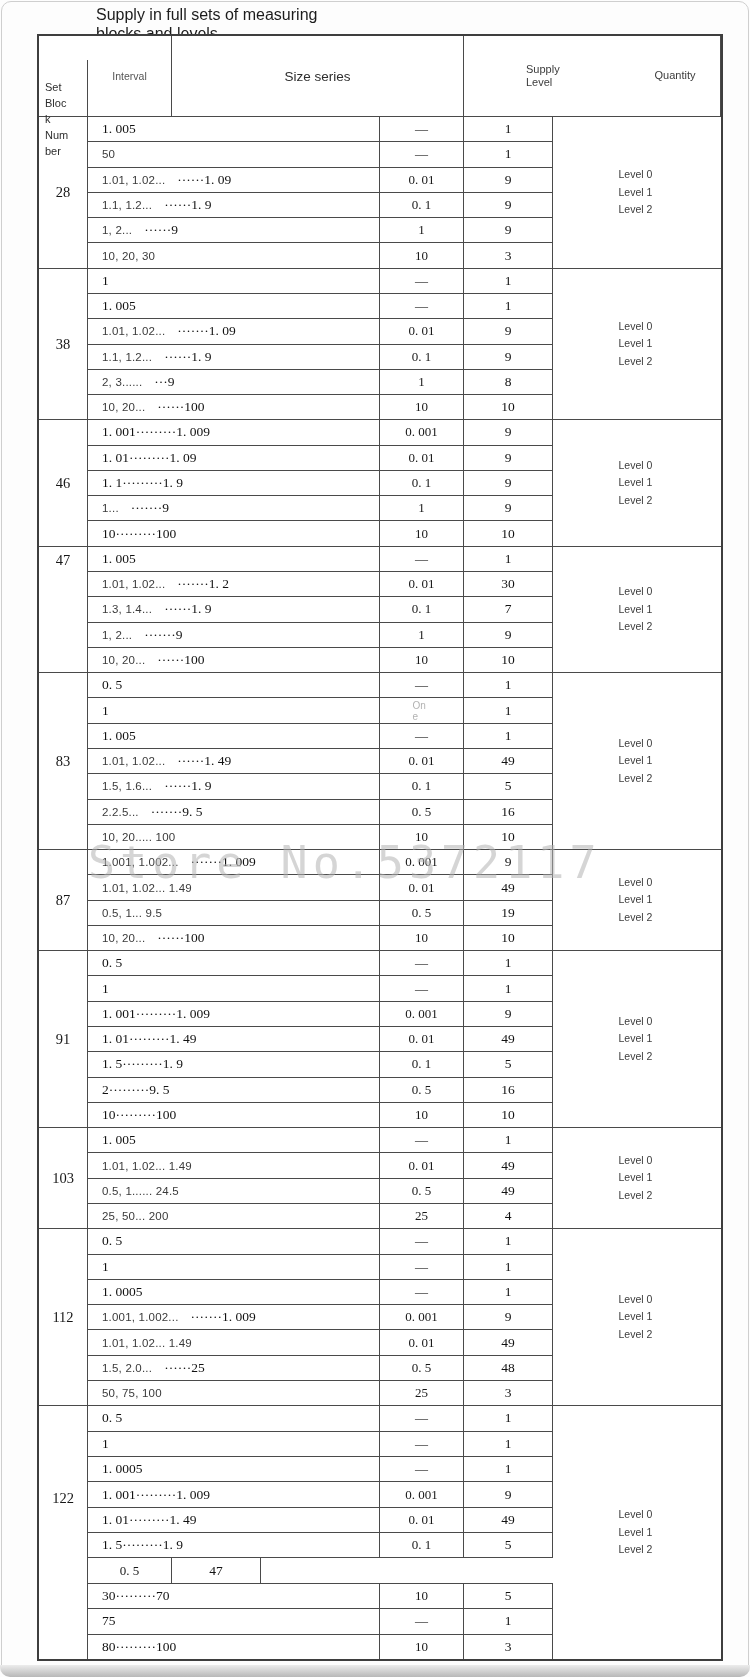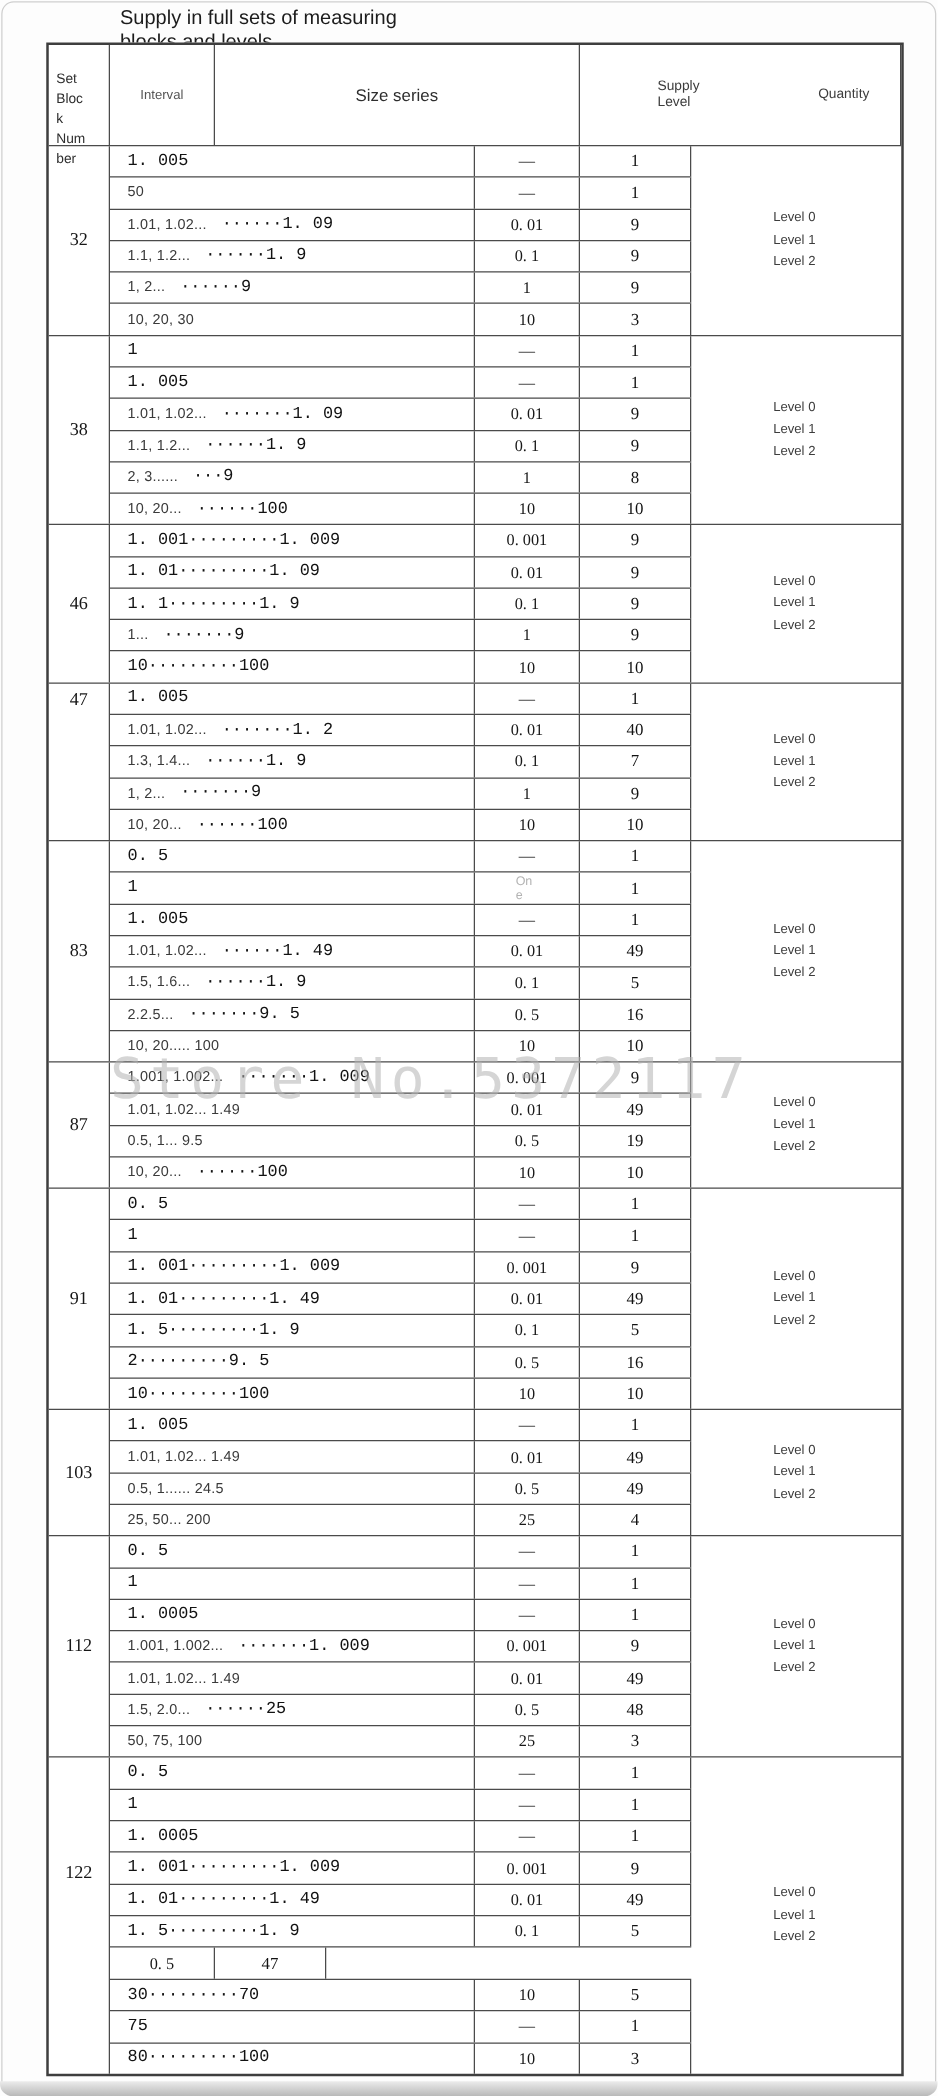--- a/index.html
+++ b/index.html
@@ -6,40 +6,40 @@
   body{
     width:750px;height:1677px;position:relative;background:#fdfdfd;
     font-family:"Liberation Sans",sans-serif;overflow:hidden;
   }
   .frame{position:absolute;left:1px;top:1px;right:1px;bottom:1px;border:1px solid #cfcfcf;border-radius:10px;pointer-events:none;}
   .title{position:absolute;left:96px;top:5px;width:270px;font-size:16px;line-height:1.2;color:#1c1c1c;}
 
   .table{position:absolute;left:37px;top:34px;width:686px;height:1627px;border:2px solid #3e3e3e;box-sizing:border-box;background:#fff;}
   .thead{display:flex;height:81px;border-bottom:1px solid #4a4a4a;box-sizing:border-box;}
   .th{box-sizing:border-box;border-right:1px solid #4a4a4a;color:#333;}
-  .th-set{width:49px;font-size:11px;line-height:1.45;padding:20px 17px 0 6px;overflow-wrap:anywhere;color:#2e2e2e;}
+  .th-set{width:49px;font-size:11px;line-height:1.45;padding:20px 17px 0 6px;overflow-wrap:anywhere;color:#2e2e2e;margin-top:24px;}
   .th-size{width:292px;display:flex;align-items:center;justify-content:center;font-size:13.5px;color:#2e2e2e;}
   .th-interval{width:84px;display:flex;align-items:center;justify-content:center;font-size:10.5px;color:#555;}
   .th-qty{width:89px;display:flex;align-items:center;justify-content:center;}
   .th-qty span{display:block;width:43px;font-size:11px;line-height:1.2;color:#3c3c3c;overflow-wrap:anywhere;}
   .th-supply{flex:1;border-right:none;display:flex;align-items:center;justify-content:center;}
   .th-supply span{display:block;width:44px;font-size:11px;line-height:1.2;color:#3c3c3c;}
 
   .group{display:flex;border-bottom:1px solid #4a4a4a;box-sizing:border-box;}
   .group:last-child{border-bottom:none;}
   .num{width:49px;box-sizing:border-box;border-right:1px solid #4a4a4a;display:flex;justify-content:center;align-items:center;
        font-family:"Liberation Serif",serif;font-size:14.5px;color:#161616;}
   .num.pos-top{align-items:flex-start;padding-top:5px;}
   .num.pos-upper{align-items:flex-start;padding-top:84px;}
   .mid{width:465px;display:flex;flex-direction:column;}
   .row{flex:1;display:flex;border-top:1px solid #4a4a4a;box-sizing:border-box;}
   .row:first-child{border-top:none;}
   .size{width:292px;box-sizing:border-box;border-right:1px solid #4a4a4a;display:flex;align-items:center;padding-left:14px;}
   .pre{font-family:"Liberation Sans",sans-serif;font-size:11.5px;color:#3a3a3a;letter-spacing:.2px;}
-  .post{font-family:Liberation Mono, monospace;font-size:13.5px;color:#121212;}
+  .post{font-family:Liberation Serif, serif;font-size:13.5px;color:#121212;}
   .post.gap{margin-left:12px;}
   .interval{width:84px;box-sizing:border-box;border-right:1px solid #4a4a4a;display:flex;align-items:center;justify-content:center;
             font-family:"Liberation Serif",serif;font-size:13px;color:#181818;}
   .interval .muted{width:18px;font-size:10px;color:#b3b3b3;line-height:1.1;overflow-wrap:anywhere;font-family:"Liberation Sans",sans-serif;text-align:left;}
   .qty{width:89px;box-sizing:border-box;border-right:1px solid #4a4a4a;display:flex;align-items:center;justify-content:center;
        font-family:"Liberation Serif",serif;font-size:13.5px;color:#121212;}
   .supply{flex:1;display:flex;flex-direction:column;align-items:center;justify-content:center;gap:6px;}
   .level{width:37px;font-size:10.5px;line-height:1.1;color:#3c3c3c;}
 
   .watermark{position:absolute;left:88px;top:836px;font-family:"DejaVu Sans Mono",monospace;font-size:45px;letter-spacing:5px;
@@ -61,21 +61,21 @@
     <div class="th th-size">Size series</div>
     <div class="th th-supply">
         <span>Supply Level</span>
       </div>
     <div class="th th-qty">
         <span>Quantity</span>
       </div>
   </div>
   <div id="groups">
       <div class="group" style="height: 151.68px;">
-        <div class="num pos-center">32</div>
+        <div class="num pos-center">28</div>
         <div class="mid">
           <div class="row">
             <div class="size">
               <span class="post">1. 005</span>
             </div>
             <div class="interval">—</div>
             <div class="qty">1</div>
           </div>
           <div class="row">
             <div class="size">
@@ -233,21 +233,21 @@
             </div>
             <div class="interval">—</div>
             <div class="qty">1</div>
           </div>
           <div class="row">
             <div class="size">
               <span class="pre">1.01, 1.02...</span>
               <span class="post gap">·······1. 2</span>
             </div>
             <div class="interval">0. 01</div>
-            <div class="qty">40</div>
+            <div class="qty">30</div>
           </div>
           <div class="row">
             <div class="size">
               <span class="pre">1.3, 1.4...</span>
               <span class="post gap">······1. 9</span>
             </div>
             <div class="interval">0. 1</div>
             <div class="qty">7</div>
           </div>
           <div class="row">

